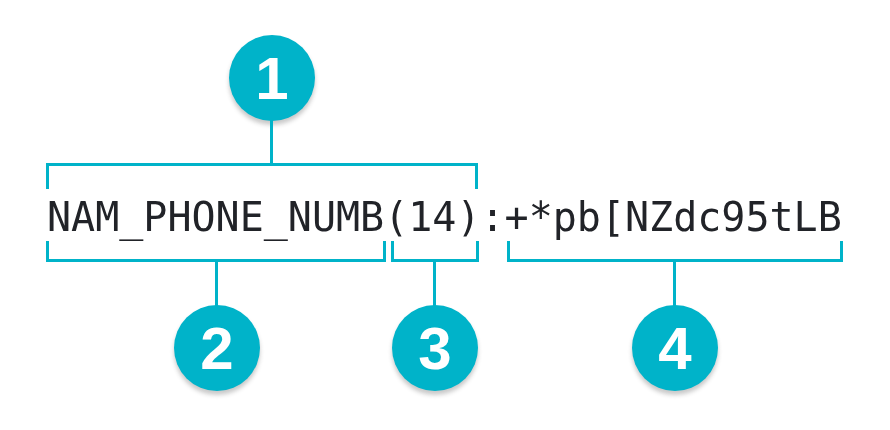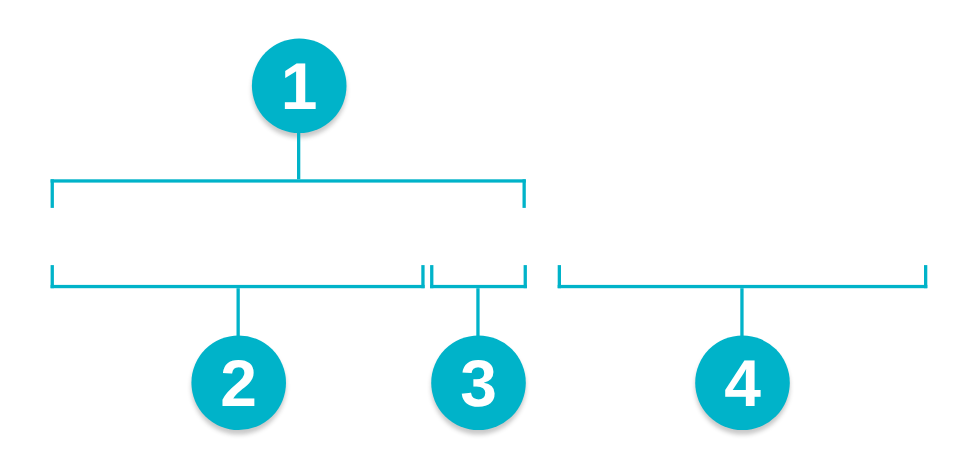--- a/index.html
+++ b/index.html
@@ -81,20 +81,21 @@
   <div class="badge badge-1">
     <span>1</span>
   </div>
   <div>
     <div class="line b1-stem"></div>
     <div class="line b1-h"></div>
     <div class="line b1-tl"></div>
     <div class="line b1-tr"></div>
   </div>
 
+  <div class="code-line">NAM_PHONE_NUMB(14):+*pb[NZdc95tLB</div>
 
   <div>
     <div class="line b2-tl"></div>
     <div class="line b2-tr"></div>
     <div class="line b2-h"></div>
     <div class="line b2-stem"></div>
   </div>
   <div class="badge badge-2">
     <span>2</span>
   </div>

